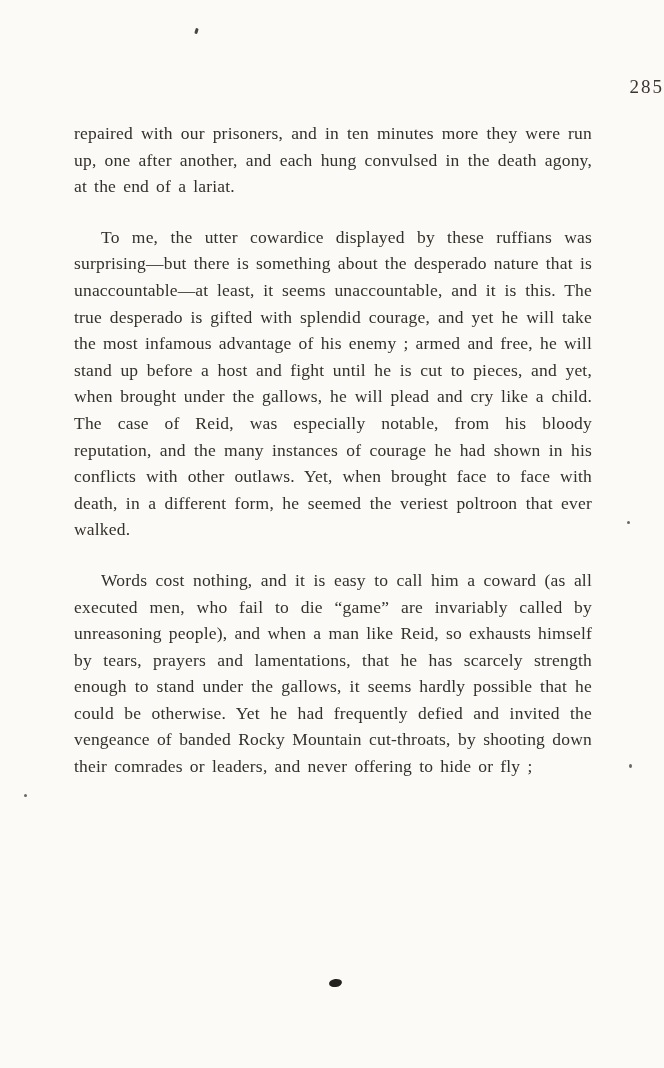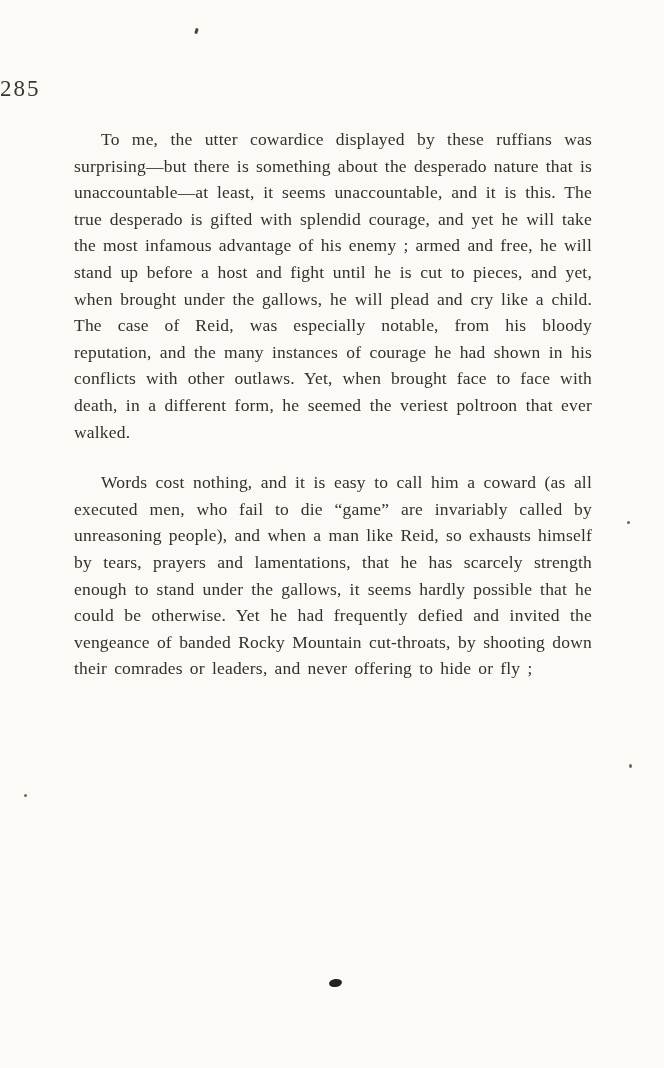--- a/index.html
+++ b/index.html
@@ -13,23 +13,23 @@
     position: relative;
     overflow: hidden;
     font-family: "Liberation Serif", "DejaVu Serif", serif;
     color: #2f2c28;
   }
   .book-page {
     position: absolute;
     inset: 0;
   }
   .page-number {
-    text-align: left;
+    text-align: right;
     padding-top: 76px;
-    font-size: 23px;
+    font-size: 19px;
     letter-spacing: 2px;
     color: #3a362f;
   }
   .text-block {
     margin: 22px 72px 0 74px;
   }
   p.para {
     margin: 0;
     font-size: 17.5px;
     line-height: 26.6px;
@@ -92,20 +92,21 @@
   }
 </style>
 </head>
 <body>
 
 <div class="book-page">
 
   <div class="page-number">285</div>
 
   <div class="text-block">
+    <p class="para">repaired with our prisoners, and in ten minutes more they were run up, one after another, and each hung convulsed in the death agony, at the end of a lariat.</p>
     <p class="para indent">To me, the utter cowardice displayed by these ruffians was surprising—but there is something about the desperado nature that is unaccountable—at least, it seems unaccountable, and it is this.  The true desperado is gifted with splendid courage, and yet he will take the most infamous advantage of his enemy ; armed and free, he will stand up before a host and fight until he is cut to pieces, and yet, when brought under the gallows, he will plead and cry like a child. The case of Reid, was especially notable, from his bloody reputation, and the many instances of courage he had shown in his conflicts with other outlaws. Yet, when brought face to face with death, in a different form, he seemed the veriest poltroon that ever walked.</p>
     <p class="para indent">Words cost nothing, and it is easy to call him a coward (as all executed men, who fail to die “game” are invariably called by unreasoning people), and when a man like Reid, so exhausts himself by tears, prayers and lamentations, that he has scarcely strength enough to stand under the gallows, it seems hardly possible that he could be otherwise.  Yet he had frequently defied and invited the vengeance of banded Rocky Mountain cut-throats, by shooting down their comrades or leaders, and never offering to hide or fly ;</p>
   </div>
 
   <span class="speck-top"></span>
   <span class="speck-right-1"></span>
   <span class="speck-right-2"></span>
   <span class="speck-left-1"></span>
   <span class="ink-dot"></span>
 

